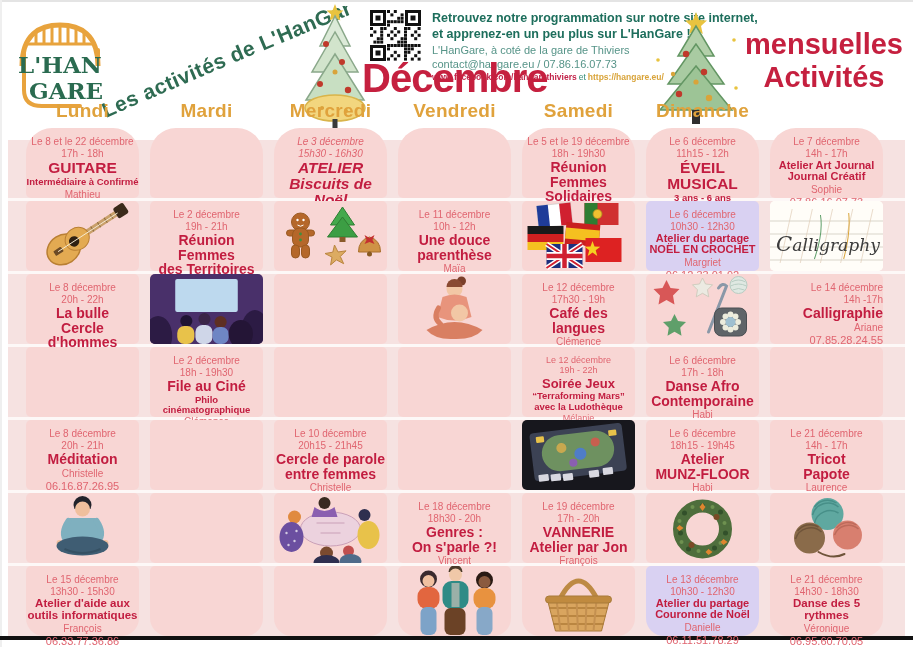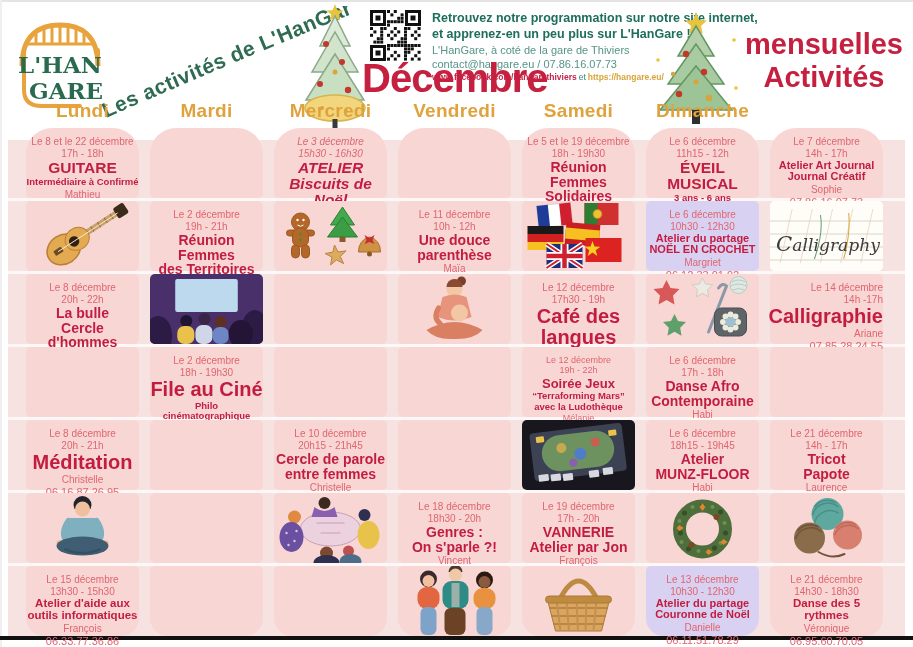--- a/index.html
+++ b/index.html
@@ -48,21 +48,21 @@
   .cell.purple{background:#d9d1f2;}
   .cell.white{background:#fffdf8;}
   .cell.image{padding:0;overflow:hidden;justify-content:center;}
   .cell.image svg{width:100%;height:100%;display:block;}
   .date,.time{font-size:10px;line-height:1.15;color:#e06570;}
   .title{font-weight:800;color:#c21d40;line-height:1.04;white-space:pre-line;margin:1px 0;}
   .size-sm{font-size:11.5px;}
   .size-md{font-size:11px;}
   .size-lg{font-size:14px;}
   .size-xl{font-size:15.5px;}
-  .size-xxl{font-size:20px;}
+  .size-xxl{font-size:14px;}
   .sub{font-size:9.5px;font-weight:700;color:#c21d40;line-height:1.1;white-space:pre-line;margin-bottom:1px;}
   .person{font-size:10px;line-height:1.2;color:#e06570;}
   .phone{font-size:11px;line-height:1.2;color:#e06570;}
   .cell.compact .date,.cell.compact .time,.cell.compact .person{font-size:9px;}
   .cell.compact .phone{font-size:10px;}
   .cell.compact .title{font-size:13px;}
 
   #footer-bar{position:absolute;left:0;right:0;top:636px;height:4px;background:#111111;}
 </style>
 </head>

